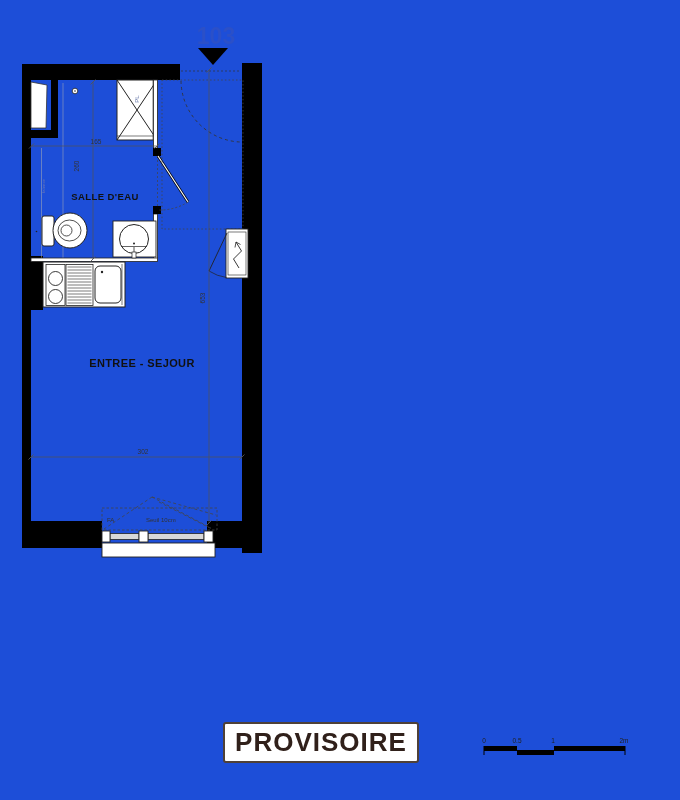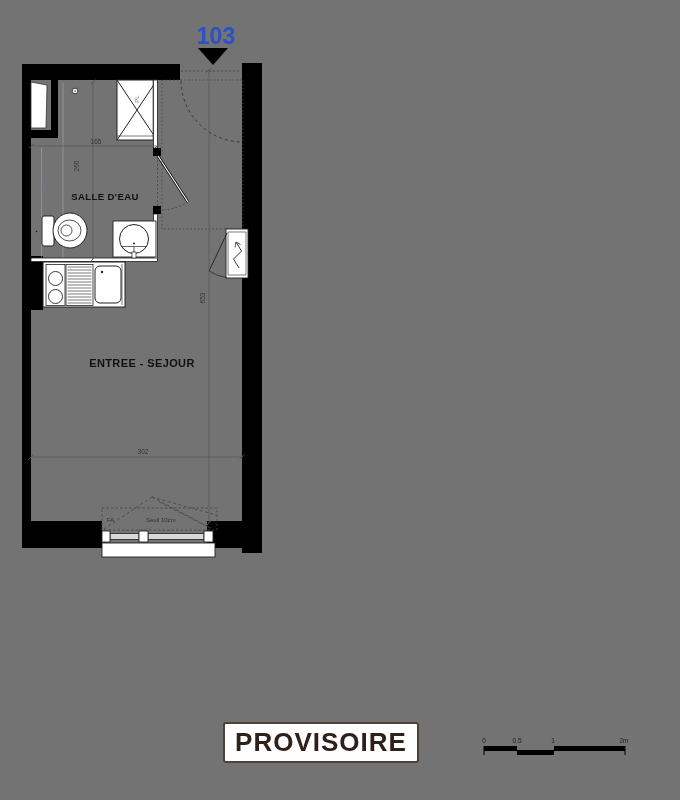--- a/index.html
+++ b/index.html
@@ -1,16 +1,16 @@
 <!DOCTYPE html>
 <html><head>
 <meta charset="utf-8">
 <style>
   html,body{margin:0;padding:0;background:#ffffff;}
-  .page{position:relative;width:680px;height:800px;background:#737373;overflow:hidden;
+  .page{position:relative;width:680px;height:800px;background:#1d4ed8;overflow:hidden;
         font-family:"Liberation Sans", sans-serif;}
   svg{position:absolute;left:0;top:0;}
   .stamp{position:absolute;left:223px;top:722px;width:196px;height:41px;
          border:2px solid #4f4138;border-radius:3px;background:#fff;
          display:flex;align-items:center;justify-content:center;box-sizing:border-box;}
   .stamp span{font-size:26px;font-weight:bold;color:#30201a;letter-spacing:1px;}
   text{font-family:"Liberation Sans", sans-serif;}
 </style>
 </head>
 <body>

